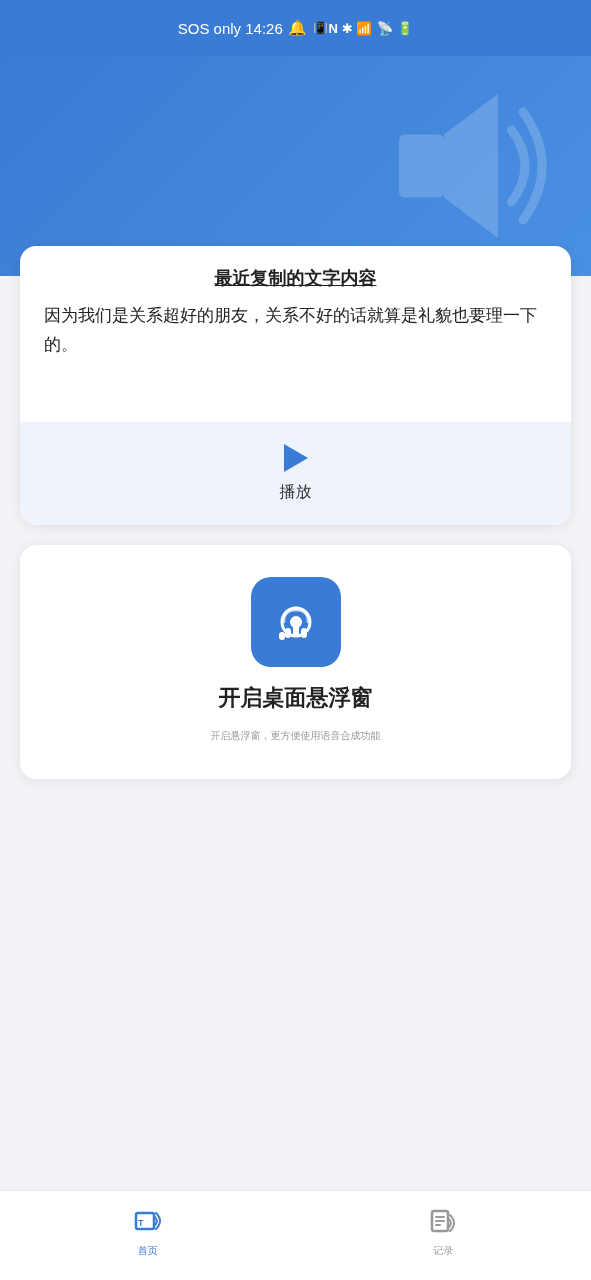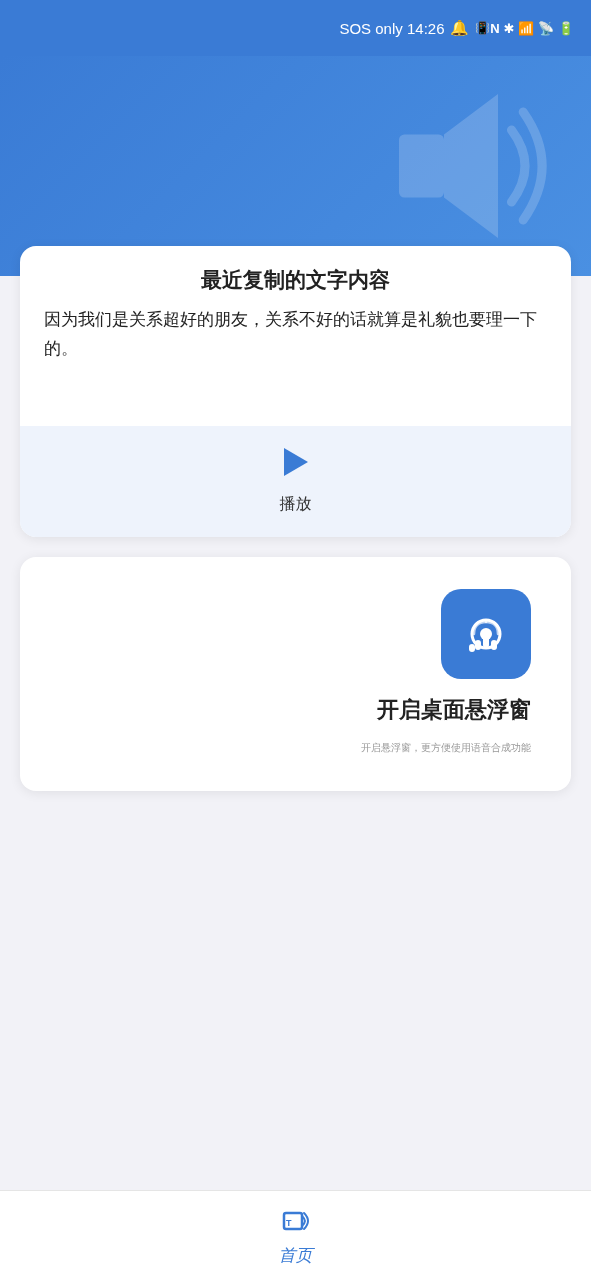--- a/index.html
+++ b/index.html
@@ -12,21 +12,21 @@
       position: relative;
     }
 
     
     .status-bar {
       width: 100%;
       height: 56px;
       background: #3a7bd5;
       display: flex;
       align-items: center;
-      justify-content: flex-end;
+      justify-content: center;
       padding: 0 16px;
     }
     .status-left {
       display: flex;
       align-items: center;
       gap: 6px;
       color: white;
       font-size: 15px;
       font-weight: 500;
     }
@@ -74,60 +74,61 @@
       overflow: hidden;
       box-shadow: 0 2px 12px rgba(0,0,0,0.08);
     }
 
     
     .clipboard-card {
       padding: 0;
     }
     .clipboard-header {
       padding: 20px 24px 12px;
-      font-size: 21px;
+      font-size: 18px;
       font-weight: bold;
       color: #222;
       text-align: center;
+      text-decoration: underline;
     }
     .clipboard-text {
       padding: 0 24px 20px;
       font-size: 17px;
       color: #222;
       line-height: 1.7;
       min-height: 120px;
     }
     .clipboard-play-area {
       background: #eef3fc;
       padding: 22px 0;
       display: flex;
       flex-direction: column;
       align-items: center;
-      gap: 16px;
+      gap: 8px;
       cursor: pointer;
     }
     .play-triangle {
       width: 0;
       height: 0;
       border-top: 14px solid transparent;
       border-bottom: 14px solid transparent;
       border-left: 24px solid #3a7bd5;
       margin-bottom: 2px;
     }
     .play-label {
       font-size: 16px;
       color: #333;
     }
 
     
     .float-card {
-      padding: 32px 40px 36px;
+      padding: 32px 12px 36px;
       display: flex;
       flex-direction: column;
-      align-items: flex-end;
+      align-items: center;
       gap: 16px;
     }
     .float-icon-wrapper {
       width: 90px;
       height: 90px;
       background: #3a7bd5;
       border-radius: 20px;
       display: flex;
       align-items: center;
       justify-content: center;
@@ -171,23 +172,22 @@
       min-width: 80px;
     }
     .nav-icon {
       width: 36px;
       height: 36px;
       display: flex;
       align-items: center;
       justify-content: center;
     }
     .nav-label {
-      font-size: 17px;
+      font-size: 10px;
       color: #999;
-      font-style: italic;
     }
     .nav-label.active {
       color: #3a7bd5;
     }
     .nav-icon.active svg {
       color: #3a7bd5;
     }
   </style>
 </head>
 <body>
@@ -259,15 +259,28 @@
 
         <rect x="4" y="8" width="18" height="16" rx="2" stroke="#3a7bd5" stroke-width="2.5" fill="none"></rect>
         <text x="6" y="21" font-size="9" fill="#3a7bd5" font-weight="bold">T</text>
         <path d="M24,8 Q28,12 28,16 Q28,20 24,24" fill="none" stroke="#3a7bd5" stroke-width="2" stroke-linecap="round"></path>
         <path d="M22,11 Q25,14 25,16 Q25,18 22,21" fill="none" stroke="#3a7bd5" stroke-width="2" stroke-linecap="round"></path>
       </svg>
     </div>
     <span class="nav-label active">首页</span>
   </div>
 
+  <div class="nav-item">
+    <div class="nav-icon">
+      <svg width="32" height="32" viewBox="0 0 32 32" fill="none" xmlns="http://www.w3.org/2000/svg">
+        <rect x="5" y="6" width="16" height="20" rx="2" stroke="#999" stroke-width="2.5" fill="none"></rect>
+        <line x1="9" y1="12" x2="17" y2="12" stroke="#999" stroke-width="2" stroke-linecap="round"></line>
+        <line x1="9" y1="16" x2="17" y2="16" stroke="#999" stroke-width="2" stroke-linecap="round"></line>
+        <line x1="9" y1="20" x2="13" y2="20" stroke="#999" stroke-width="2" stroke-linecap="round"></line>
+        <path d="M23,10 Q27,14 27,18 Q27,22 23,26" fill="none" stroke="#999" stroke-width="2" stroke-linecap="round"></path>
+        <path d="M21,13 Q24,16 24,18 Q24,20 21,23" fill="none" stroke="#999" stroke-width="2" stroke-linecap="round"></path>
+      </svg>
+    </div>
+    <span class="nav-label">记录</span>
+  </div>
 
 
 </div>
 
 </body></html>

